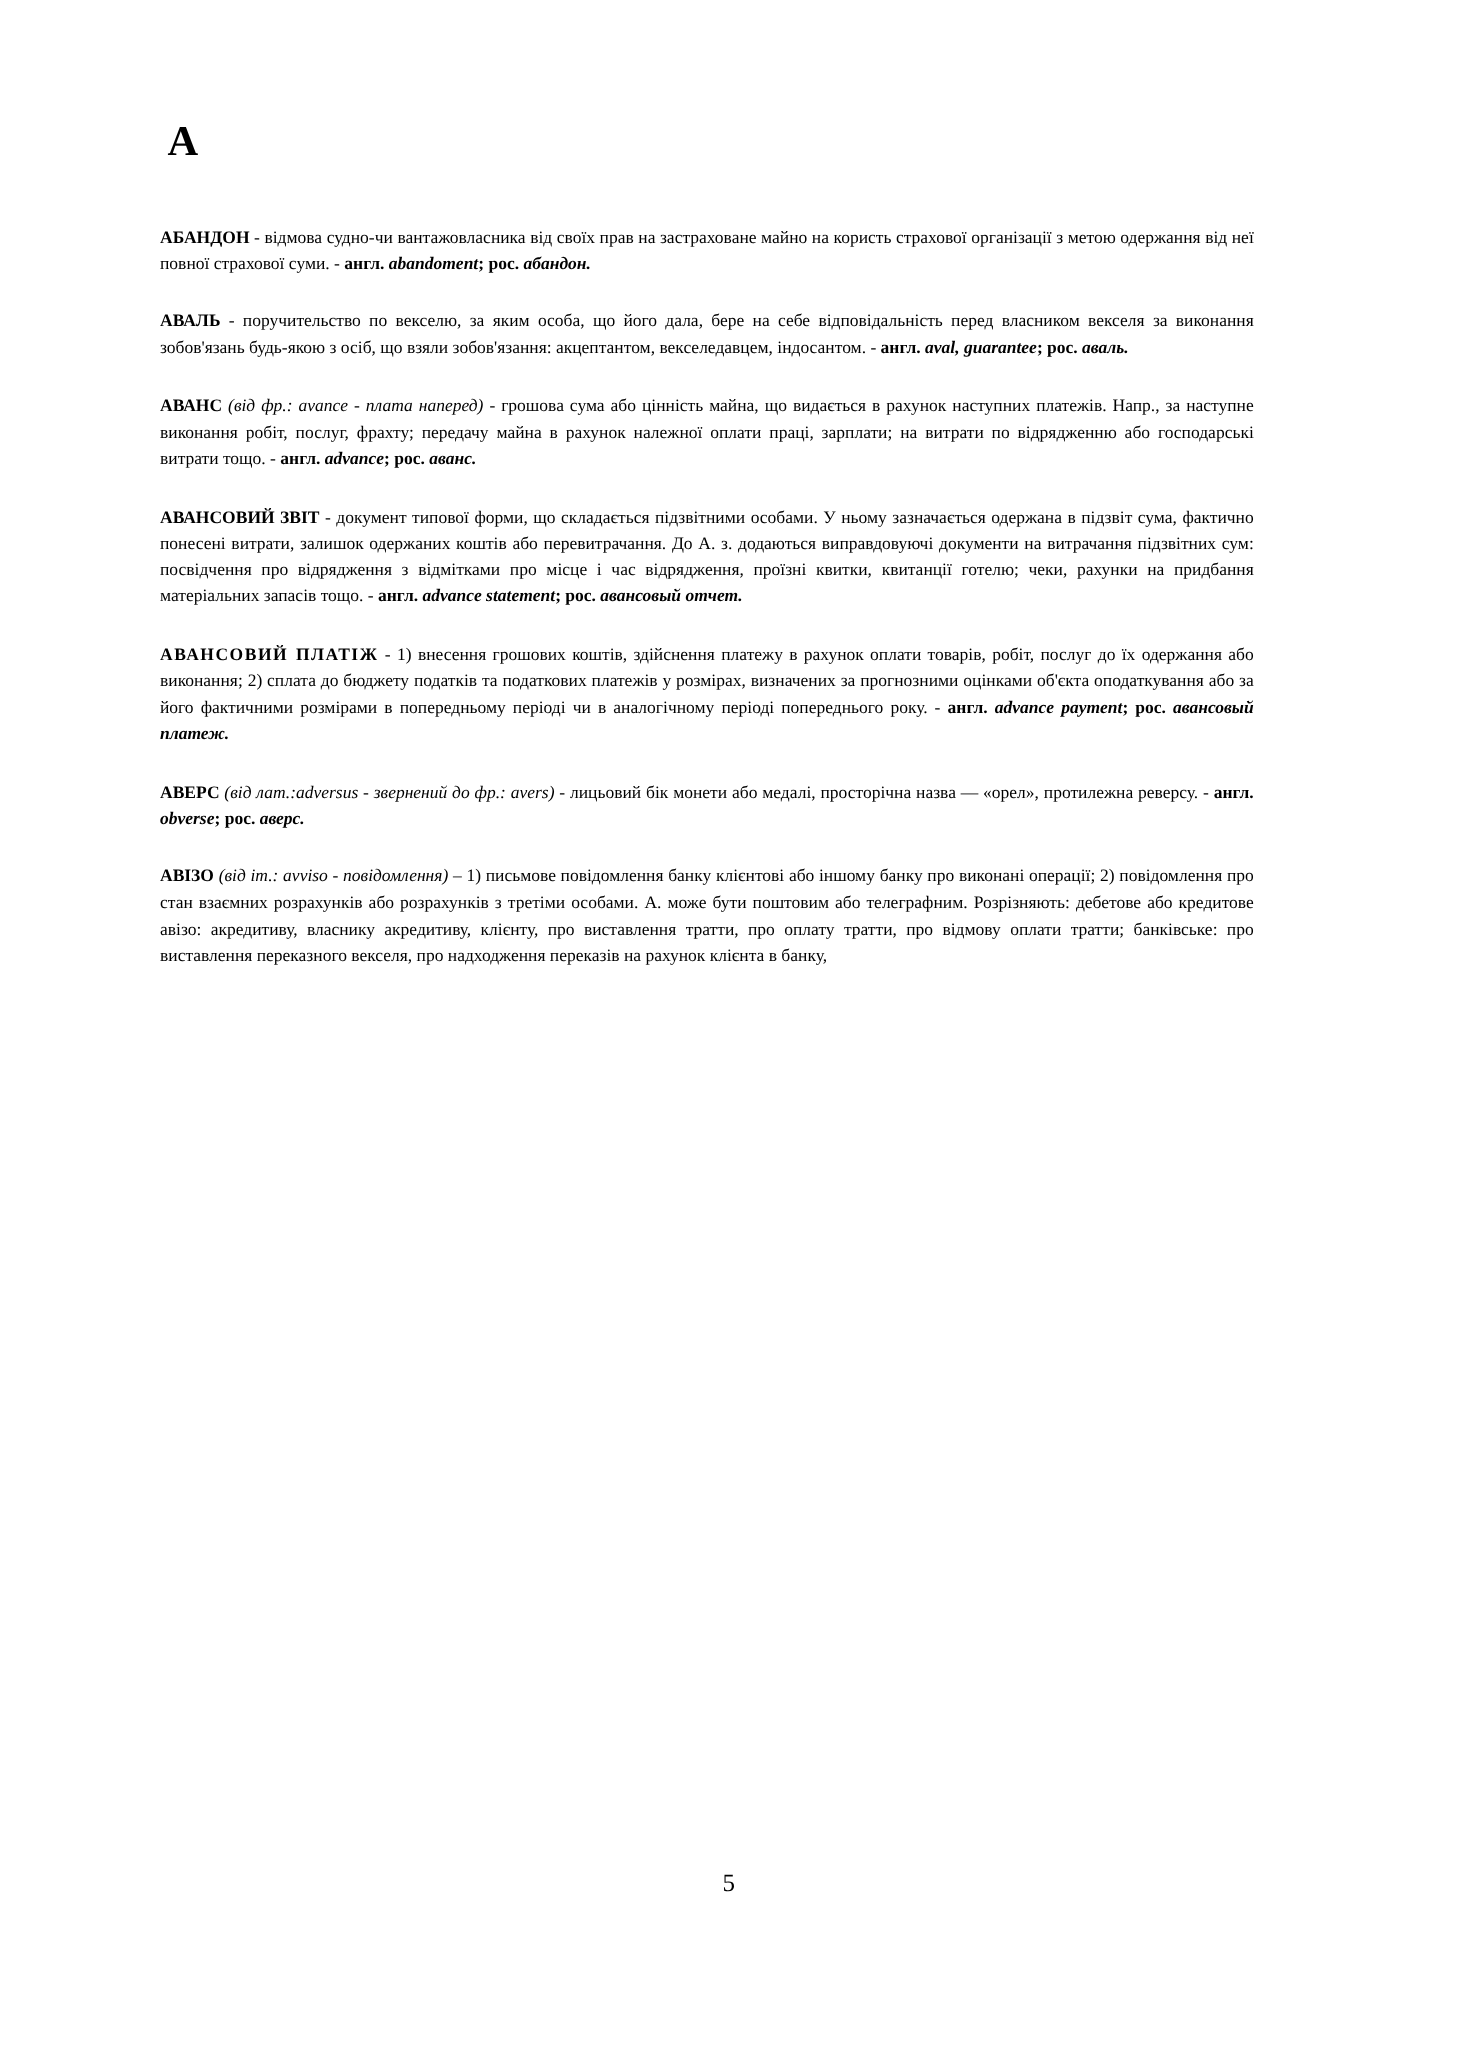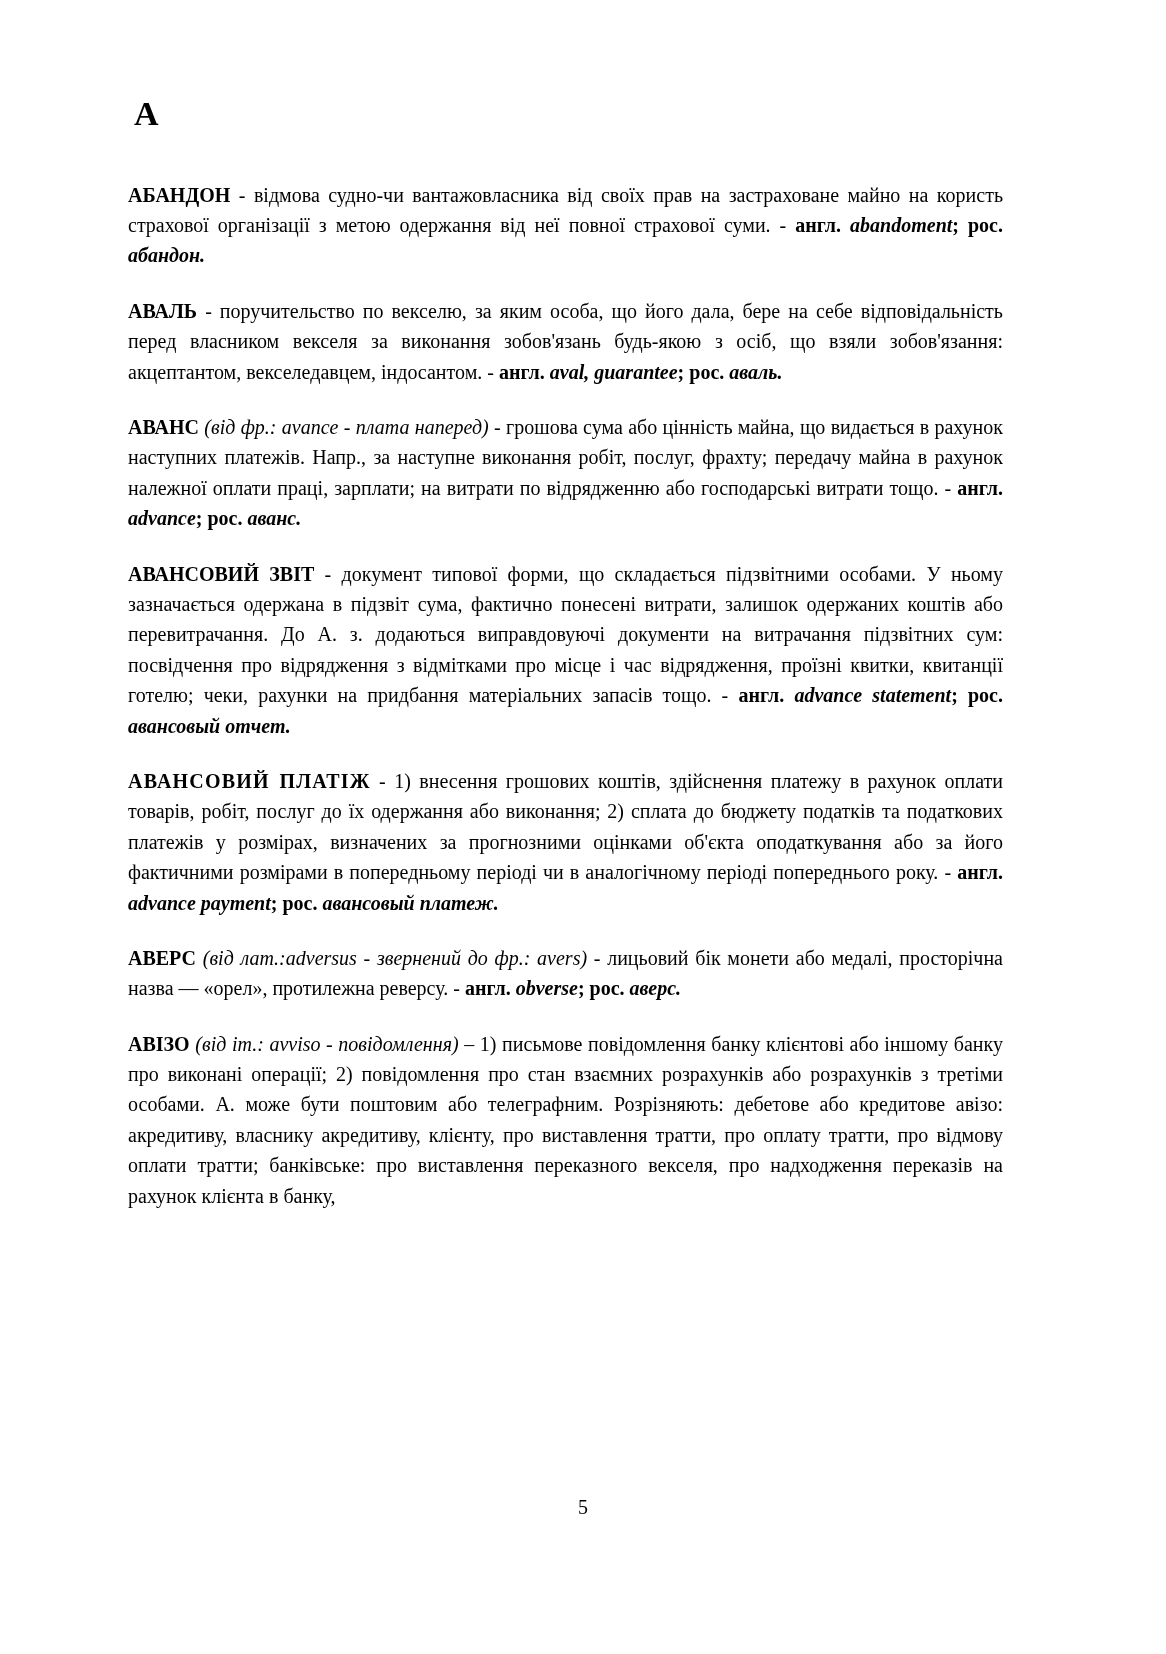--- a/index.html
+++ b/index.html
@@ -25,21 +25,21 @@
     width: 875px;
   }
   .letter-heading {
     font-size: 34px;
     font-weight: bold;
     line-height: 1.05;
     margin: 0 0 48px 6px;
     letter-spacing: 0.5px;
   }
   .entry {
-    font-size: 20px;
+    font-size: 14px;
     line-height: 1.52;
     text-align: justify;
     text-justify: inter-word;
     margin: 0 0 25px 0;
     hyphens: none;
   }
   .entry:last-of-type {
     margin-bottom: 0;
   }
   .term {

